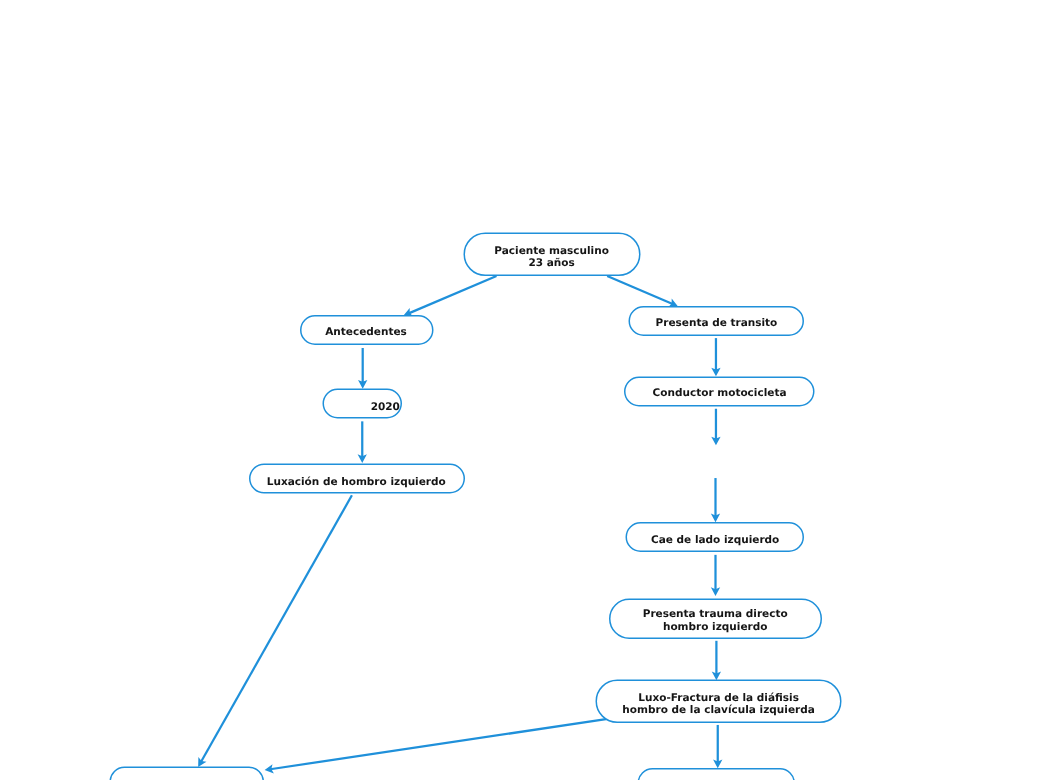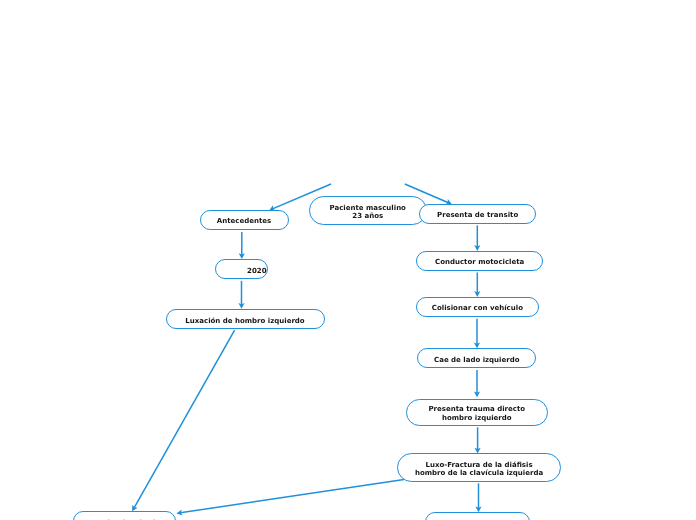--- a/index.html
+++ b/index.html
@@ -61,40 +61,37 @@
       </g>
       <g>
         <path d="M404,479.4 L180.13,512.84" stroke="#1f90da" stroke-width="1.5" fill="none"></path>
         <path d="M176.4,513.4 L181.68,509.48 L180.87,512.73 L182.59,515.61 Z" fill="#1f90da"></path>
       </g>
       <g>
         <path d="M478.5,483.3 L478.50,508.43" stroke="#1f90da" stroke-width="1.5" fill="none"></path>
         <path d="M478.5,512.2 L475.40,506.40 L478.50,507.68 L481.60,506.40 Z" fill="#1f90da"></path>
       </g>
     </svg>
-<div class="node" style="left: 309px; top: 155.4px; width: 117.5px; height: 28.2px; margin-top: 41px;">
+<div class="node" style="left: 309px; top: 155.4px; width: 117.5px; height: 28.2px;">
       <span class="node-label" style="top: 6.3px;">Paciente masculino
 23 años</span>
     </div>
     <div class="node" style="left: 199.5px; top: 210.4px; width: 89px; height: 19.5px;">
       <span class="node-label" style="top: 5.9px;">Antecedentes</span>
     </div>
     <div class="node" style="left: 419.4px; top: 204.4px; width: 116.5px; height: 19.3px;">
       <span class="node-label" style="top: 6px;">Presenta de transito</span>
     </div>
     <div class="node" style="left: 214.7px; top: 259.4px; width: 52.9px; height: 19.5px;">
       <span class="node-label" style="top: 6.3px; text-align: right;">2020</span>
     </div>
     <div class="node" style="left: 416.2px; top: 250.9px; width: 127px; height: 19.9px;">
       <span class="node-label" style="top: 6.5px;">Conductor motocicleta</span>
     </div>
-    <div class="node" style="left: 416.2px; top: 296.9px; width: 122.4px; height: 19.9px;">
-      <span class="node-label" style="top: 6.5px;">Colisionar con vehículo</span>
-    </div>
-    <div class="node" style="left: 165.5px; top: 309px; width: 159px; height: 19.8px;">
+    <div class="node" style="left: 165.5px; top: 309px; width: 144px; height: 19.8px;">
       <span class="node-label" style="top: 6.7px;">Luxación de hombro izquierdo</span>
     </div>
     <div class="node" style="left: 417.2px; top: 348.1px; width: 119.2px; height: 20.1px;">
       <span class="node-label" style="top: 6.5px;">Cae de lado izquierdo</span>
     </div>
     <div class="node" style="left: 405.6px; top: 398.6px; width: 142.4px; height: 27.8px;">
       <span class="node-label" style="top: 5.9px;">Presenta trauma directo
 hombro izquierdo</span>
     </div>
     <div class="node" style="left: 397.3px; top: 453.4px; width: 163.5px; height: 28.2px;">

